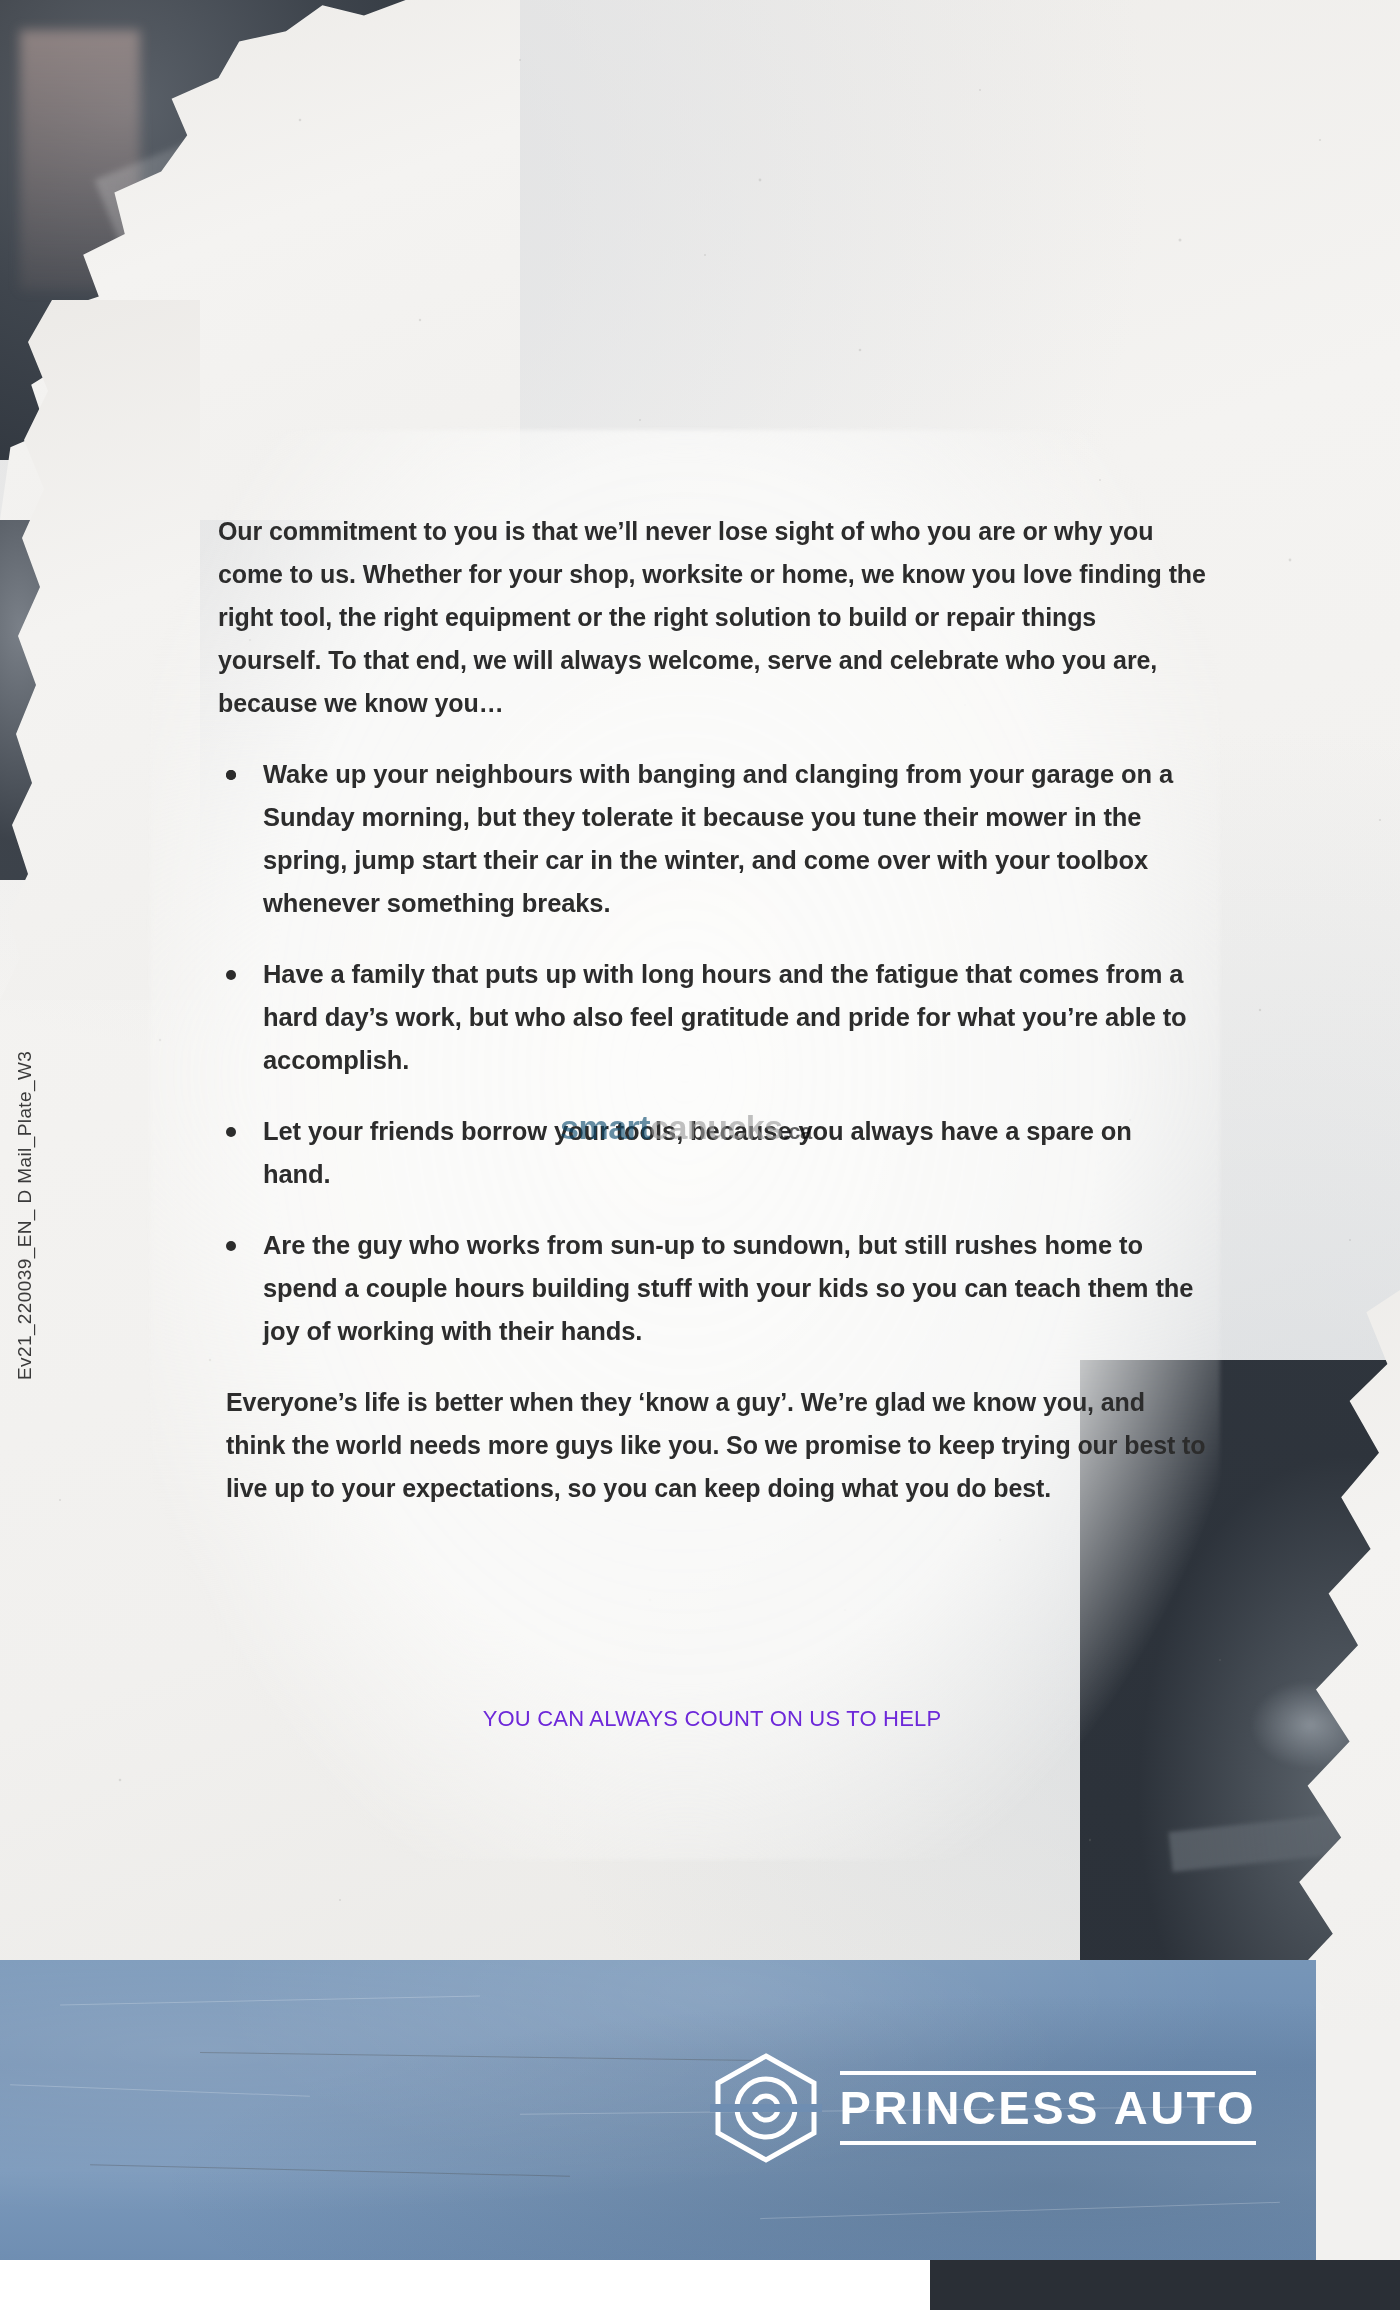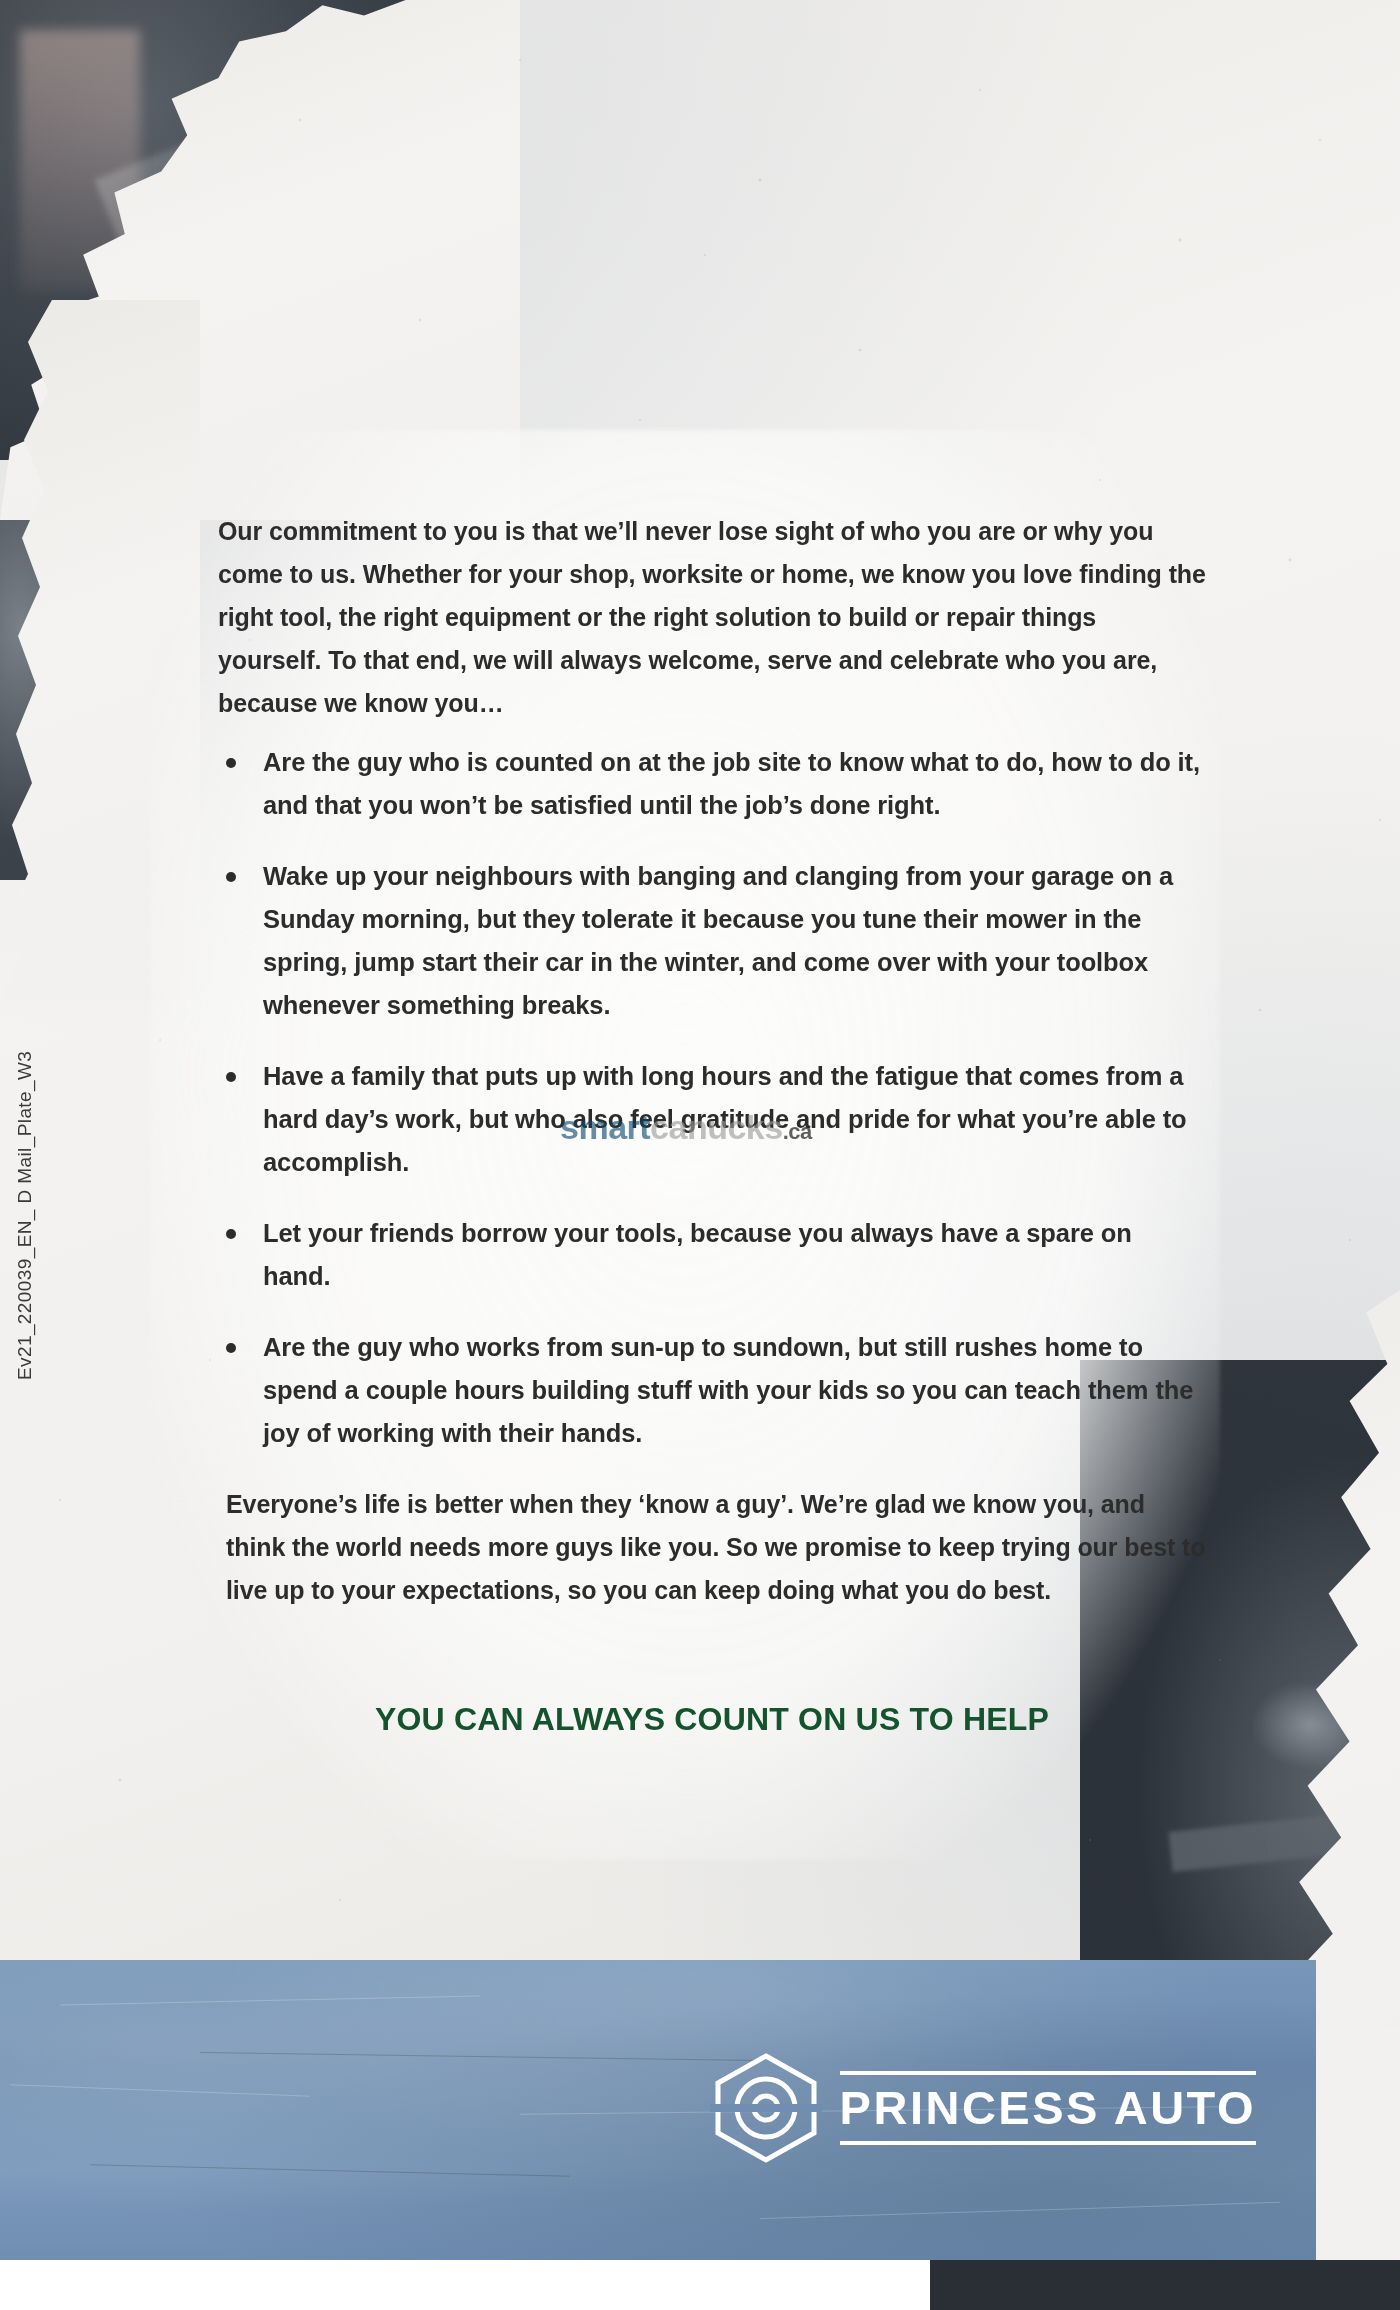--- a/index.html
+++ b/index.html
@@ -202,24 +202,24 @@
   }
 
   .tagline {
     position: absolute;
     left: 218px;
     top: 1690px;
     width: 988px;
     text-align: center;
   }
   .tagline div {
-    font-size: 32px;
-    font-weight: bold;
+    font-size: 22px;
+    font-weight: normal;
     letter-spacing: 0.2px;
-    color: #14532d;
+    color: #6d28d9;
     line-height: 58px;
     text-transform: uppercase;
   }
 
   
   .watermark {
     position: absolute;
     left: 560px;
     top: 1108px;
     font-size: 34px;
@@ -409,21 +409,20 @@
   <div class="copy-glow"></div>
 
   <div class="side-code">Ev21_220039_EN_ D Mail_Plate_W3</div>
 
   <div class="copy">
     <p class="para">Our commitment to you is that we’ll never lose sight of who you are or why you come to us. Whether for your shop, worksite or home, we know you love finding the right tool, the right equipment or the right solution to build or repair things yourself. To that end, we will always welcome, serve and celebrate who you are, because we know you…</p>
 
     <ul class="bullets">
       <li>
         <span class="dot"></span>
-        <span>Are the guy who is counted on at the job site to know what to do, how to do it, and that you won’t be satisfied until the job’s done right.</span>
       </li>
       <li>
         <span class="dot"></span>
         <span>Wake up your neighbours with banging and clanging from your garage on a Sunday morning, but they tolerate it because you tune their mower in the spring, jump start their car in the winter, and come over with your toolbox whenever something breaks.</span>
       </li>
       <li>
         <span class="dot"></span>
         <span>Have a family that puts up with long hours and the fatigue that comes from a hard day’s work, but who also feel gratitude and pride for what you’re able to accomplish.</span>
       </li>
       <li>

